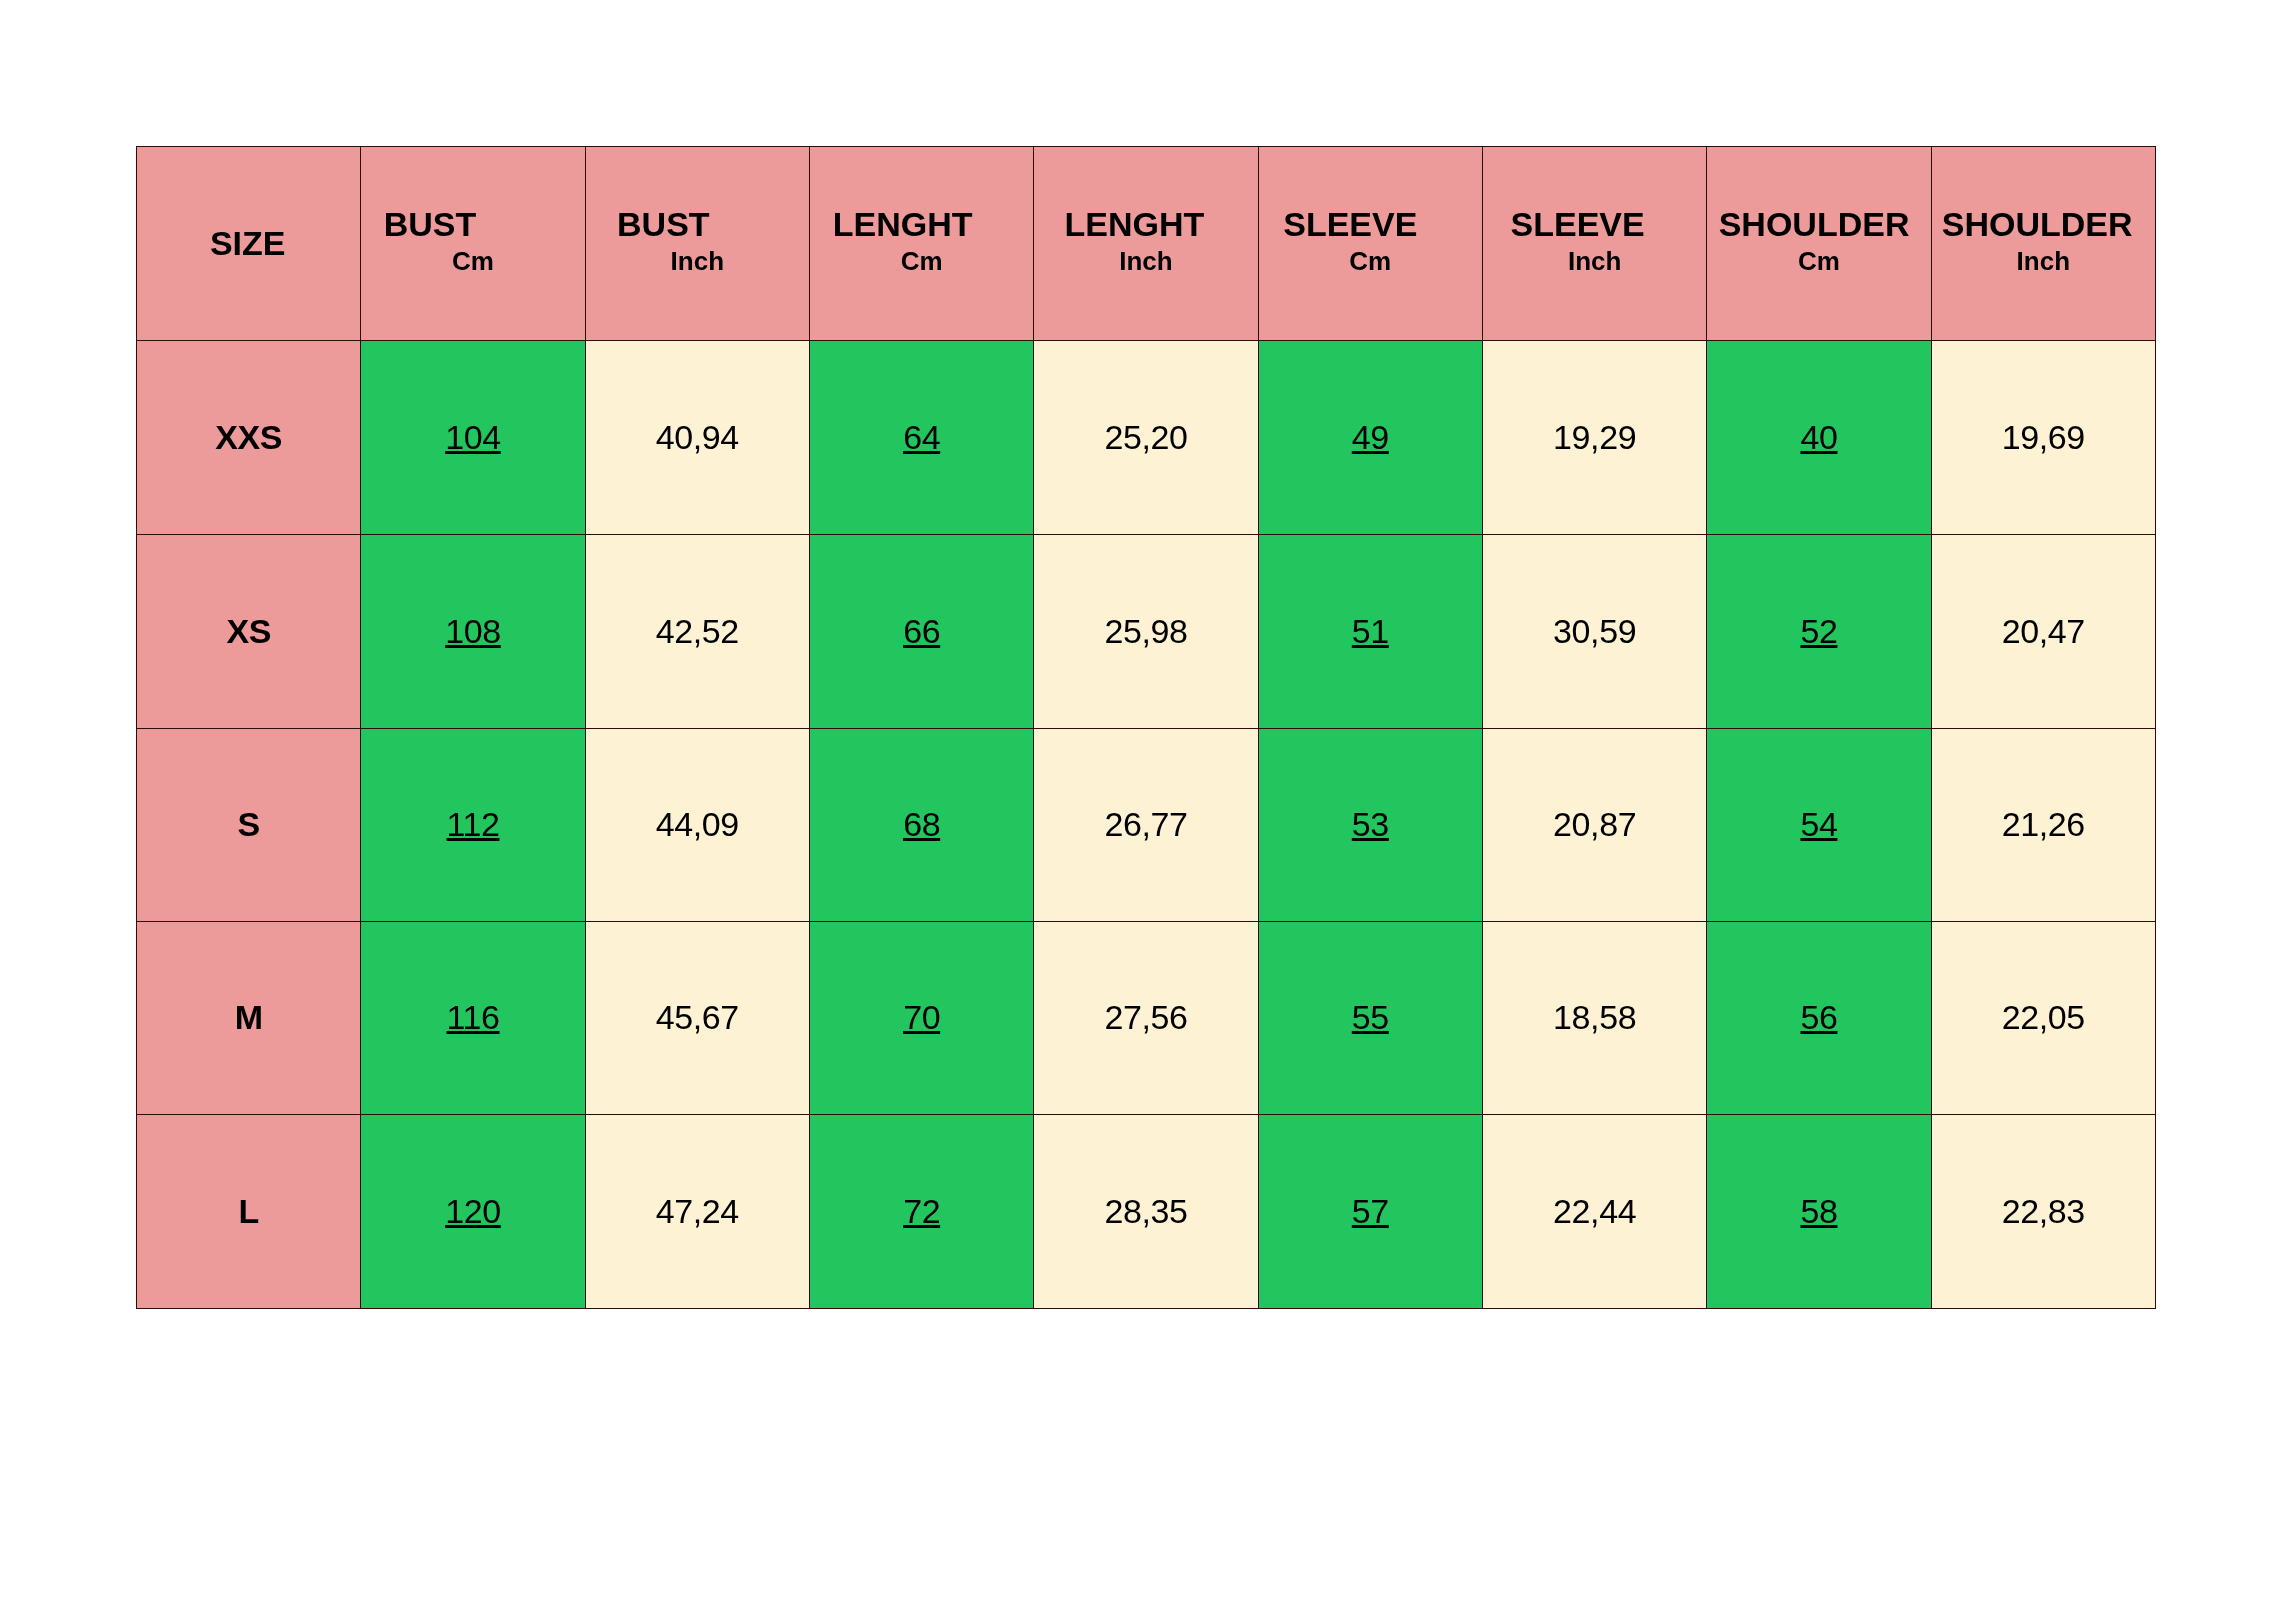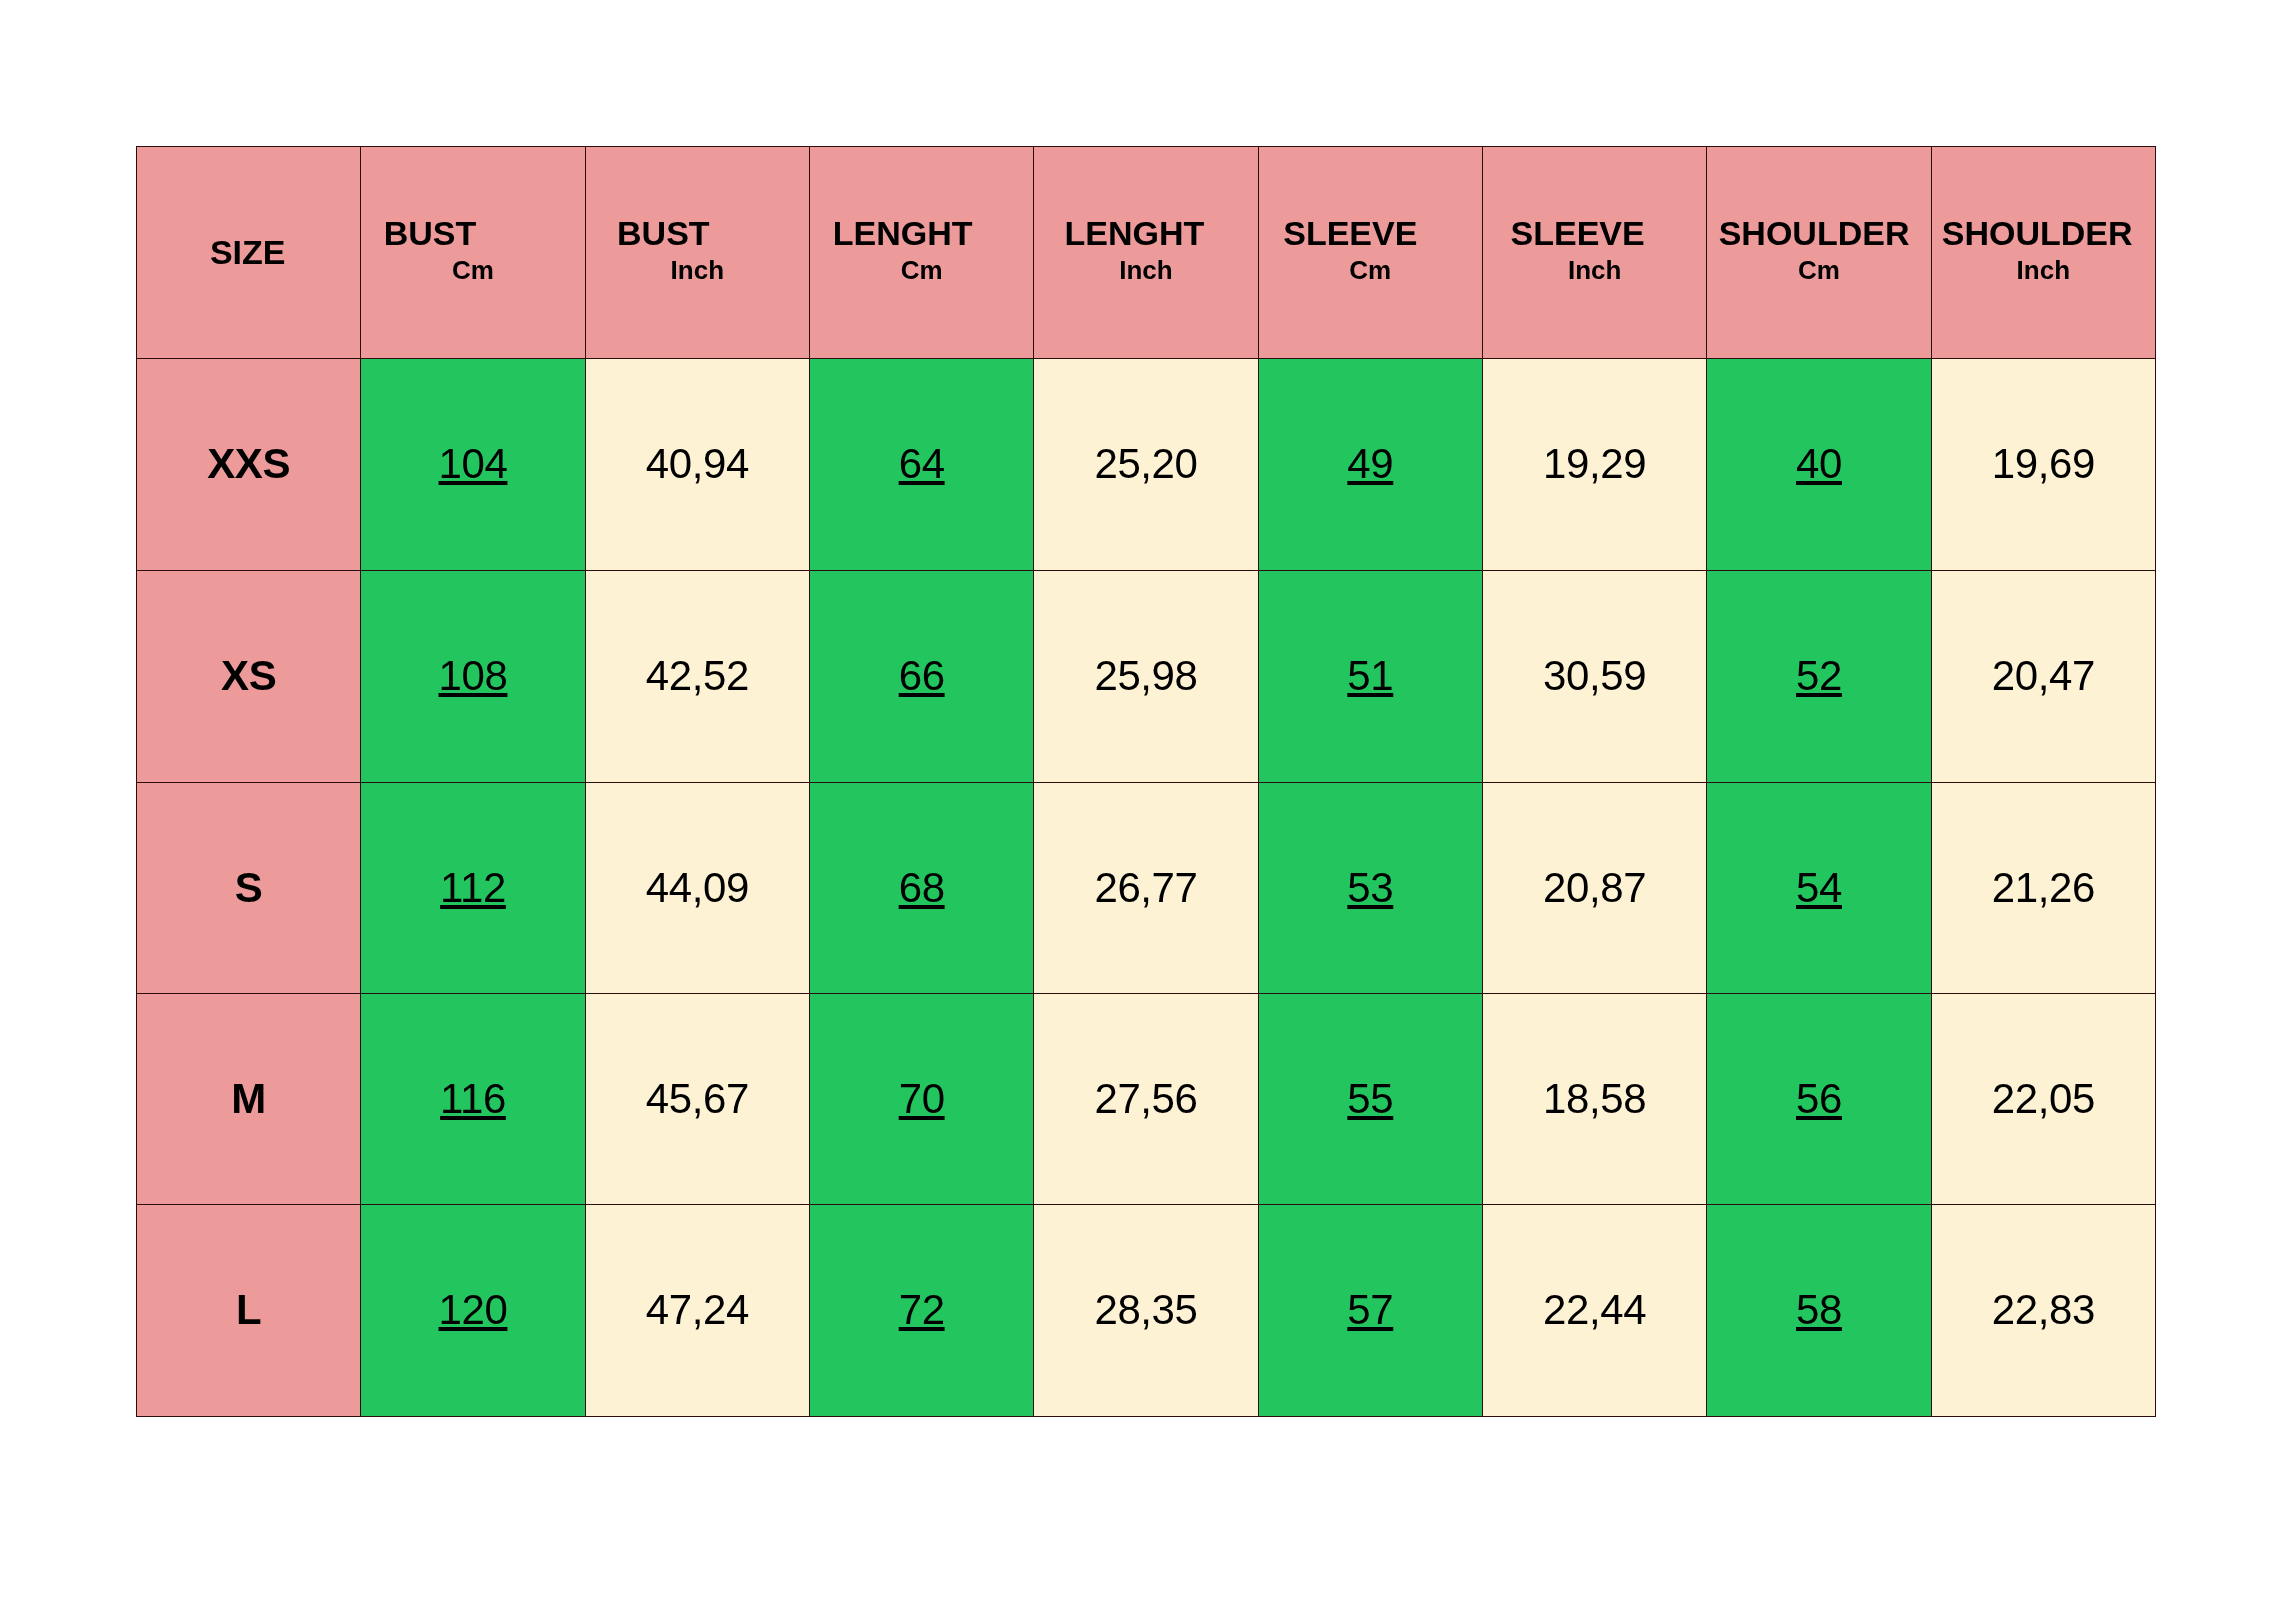--- a/index.html
+++ b/index.html
@@ -26,24 +26,24 @@
     top: 146px;
     width: 2020px;
     border-collapse: collapse;
     table-layout: fixed;
   }
   table.size-table td {
     border: 1.6px solid #2b0d0d;
     text-align: center;
     vertical-align: middle;
     color: #000000;
-    padding: 13px;
+    padding: 4px;
   }
   tr.header-row td { background: #ec9a9a; font-weight: bold; }
-  tr.data-row  td { font-size: 42px; letter-spacing: -0.4px; margin-top: 31px; }
+  tr.data-row  td { font-size: 34px; letter-spacing: -0.4px; margin-top: 31px; }
   tr.data-row  td > span.cellval { display: block; position: relative; top: -0.2px; }
   td.size-col { background: #ec9a9a; font-weight: bold; }
   td.green    { background: #22c55e; text-decoration: underline; }
   td.cream    { background: #fdf2d4; }
 
   tr.r0 td { height: 185px; }
   tr.r1 td { height: 185px; }
   tr.r2 td { height: 185px; }
   tr.r3 td { height: 184px; }
   tr.r4 td { height: 184px; }

